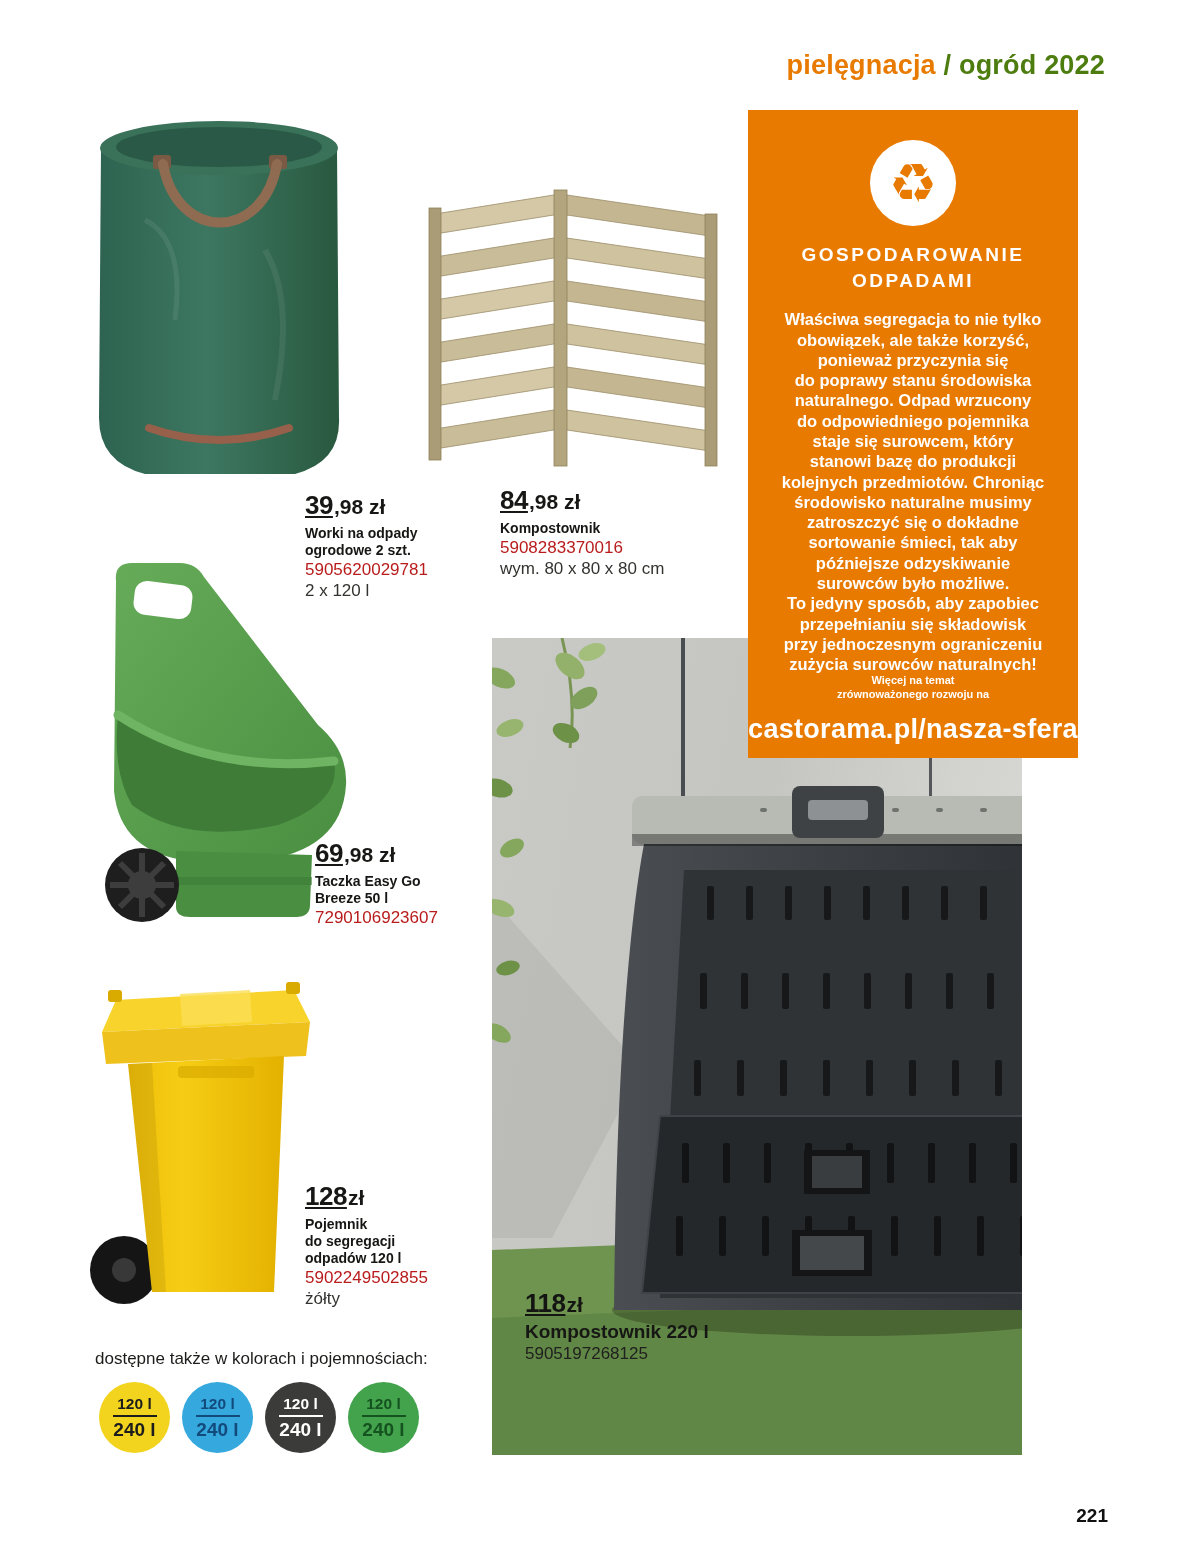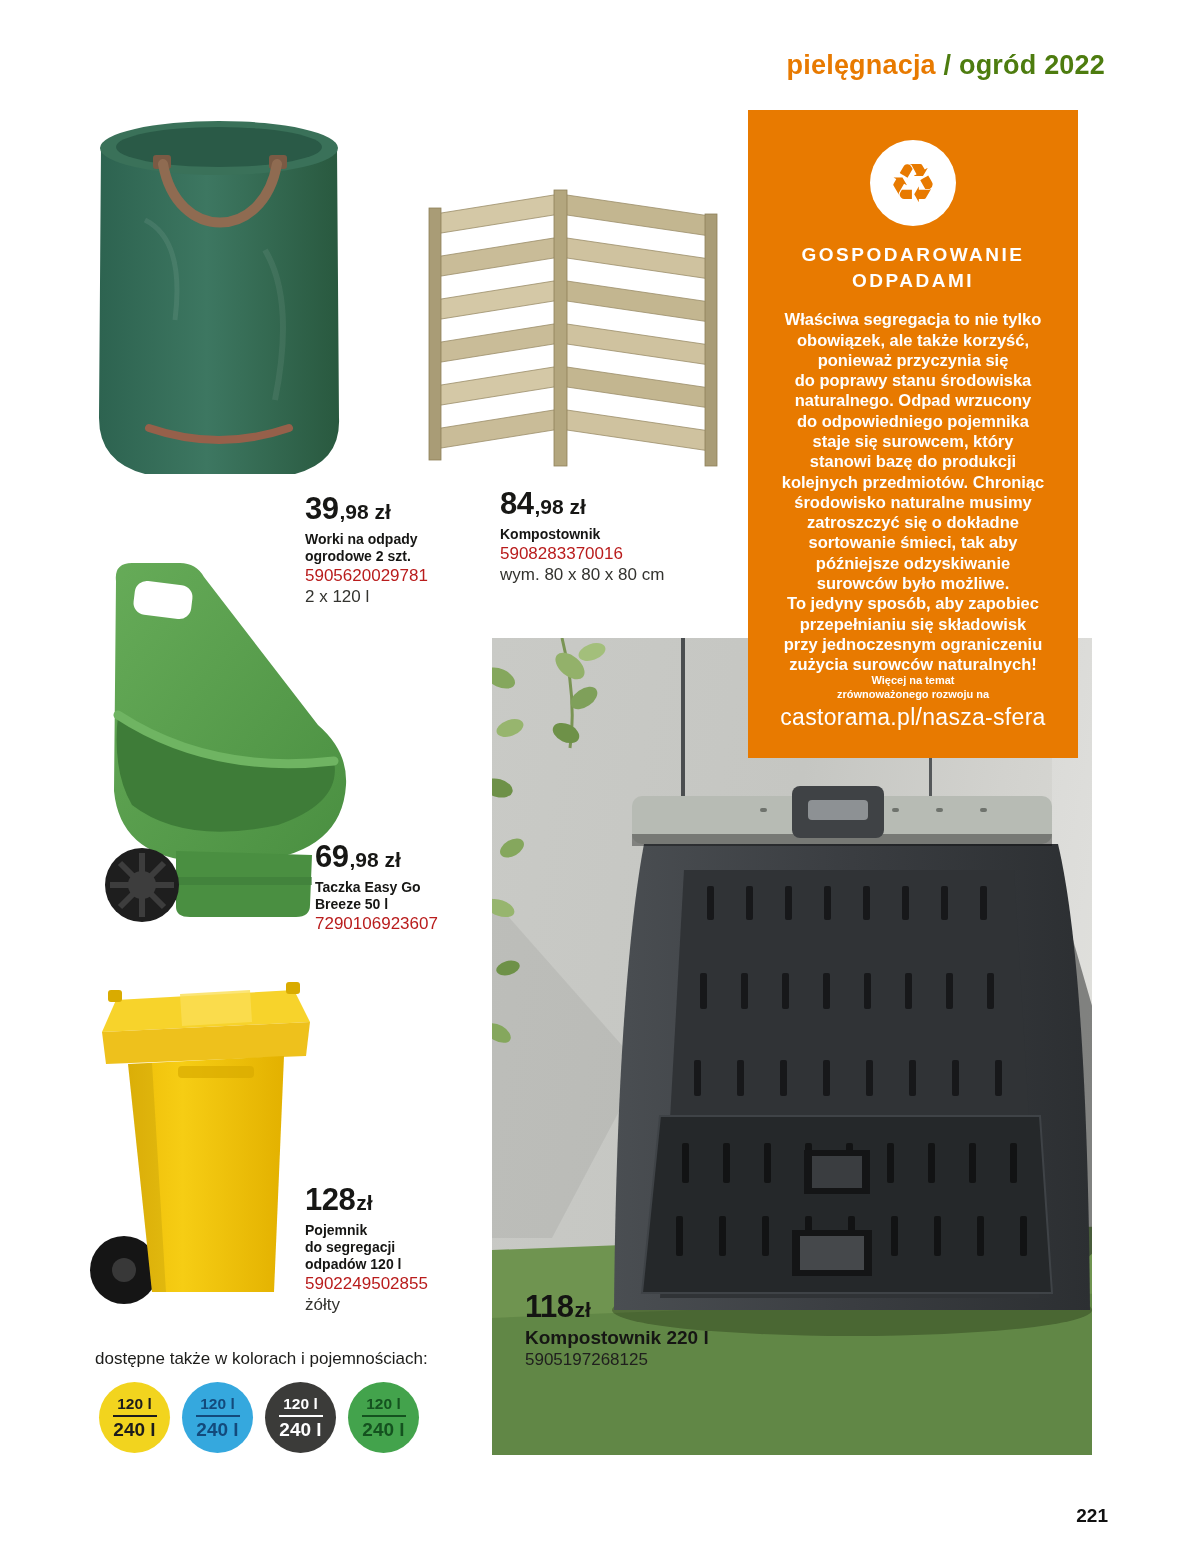--- a/index.html
+++ b/index.html
@@ -8,39 +8,39 @@
   .abs{position:absolute;}
 
   
   .header{top:50px;right:95px;font-size:27px;font-weight:800;letter-spacing:.2px;}
   .header .hl{color:#e87a00;}
   .header .rest{color:#4d7c0f;}
 
   
   .ptxt{line-height:1.22;}
   .price-row{display:flex;align-items:baseline;font-weight:800;color:#171715;margin-bottom:3px;}
-  .price-main{font-size:31px;letter-spacing:-.5px;}
+  .price-main{font-size:26px;letter-spacing:-.5px;text-decoration:underline;}
   .price-suffix{font-size:21px;margin-left:1px;}
   .p-name{font-size:14px;font-weight:700;white-space:pre-line;color:#161614;}
   .p-ean{font-size:17px;font-weight:400;color:#b91c1c;margin-top:1px;}
   .p-note{font-size:17px;font-weight:400;color:#33332f;}
 
   
   .panel{top:110px;left:748px;width:330px;height:648px;background:#e87a00;color:#fff;
          text-align:center;z-index:6;box-sizing:border-box;padding-top:30px;}
   .panel .icon-circle{width:86px;height:86px;border-radius:50%;background:#fff;margin:0 auto;
          display:flex;align-items:center;justify-content:center;}
   .panel .icon-circle span{font-size:54px;color:#e87a00;line-height:1;}
   .panel-title{margin-top:16px;font-size:19px;font-weight:700;letter-spacing:2.5px;white-space:pre-line;line-height:1.35;}
   .panel-body{margin-top:16px;font-size:16.5px;font-weight:700;line-height:1.23;white-space:pre-line;}
   .panel-more{font-size:11px;font-weight:700;line-height:1.25;white-space:pre-line;}
-  .panel-link{font-size:23px;font-weight:400;letter-spacing:.3px;color:#fff;text-decoration:none;display:block;margin-top:2px;}
-
-  
-  .photo{top:638px;left:492px;width:600px;height:817px;overflow:hidden;
+  .panel-link{font-size:27px;font-weight:700;letter-spacing:.3px;color:#fff;text-decoration:none;display:block;margin-top:12px;}
+
+  
+  .photo{top:638px;left:492px;width:530px;height:817px;overflow:hidden;
          background:linear-gradient(100deg,#c9cac6 0%,#c5c6c2 45%,#d2d2ce 72%,#dcdcd8 100%);}
   .photo svg{position:absolute;top:0;left:0;}
   .photo-caption{position:absolute;left:33px;top:650px;z-index:4;color:#141412;}
   .photo-caption .price-row{color:#141412;margin-bottom:0;}
   .photo-caption .p-name{font-size:19px;}
   .photo-caption .p-ean{color:#20201e;}
 
   
   .avail-label{top:1349px;left:95px;font-size:17px;font-weight:500;color:#1c1c1a;}
   .variant{top:1382px;width:71px;height:71px;border-radius:50%;display:flex;flex-direction:column;

